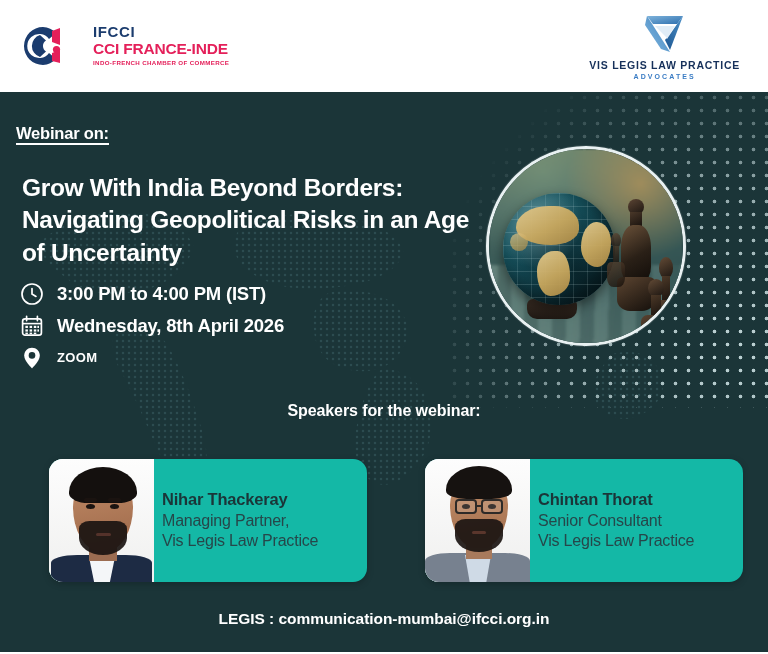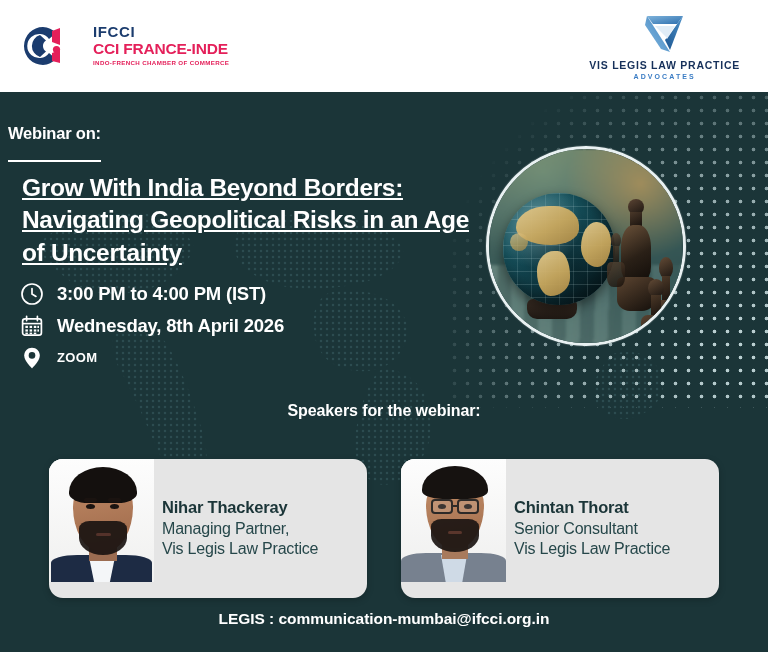--- a/index.html
+++ b/index.html
@@ -162,34 +162,33 @@
   .pawn .ball { position:absolute; left:22%; top:0; width:56%; height:28%; border-radius:50%;
     background:linear-gradient(150deg,#634b36,#1a1410); }
   .pawn .stem { position:absolute; left:34%; top:24%; width:32%; height:34%;
     background:linear-gradient(150deg,#4b3827,#17110d); }
   .pawn .foot { position:absolute; left:0; top:54%; width:100%; height:46%;
     border-radius:22% 22% 36% 36%; background:linear-gradient(150deg,#5a4330,#130e0a); }
   .g-blur { position:absolute; inset:0; backdrop-filter:blur(.2px); }
 
   
   .webinar-on {
-    position:absolute; left:8px; top:32px;
+    position:absolute; left:16px; top:32px;
     font-size:16.5px; font-weight:bold; color:#ffffff;
     letter-spacing:-0.2px;
     border-bottom:2.2px solid #ffffff;
-    padding-bottom:17px;
+    padding-bottom:0;
     z-index:4;
   }
   .main-title {
     position:absolute; left:22px; top:80px;
     width:470px;
     font-size:24.5px; font-weight:bold; color:#ffffff;
     line-height:1.32; letter-spacing:-0.35px;
     z-index:4;
-    text-decoration:underline;
   }
 
   .detail-list {
     position:absolute; left:20px; top:190px;
     z-index:4;
     display:flex; flex-direction:column; gap:8px;
   }
   .detail-row { display:flex; align-items:center; gap:13px; }
   .detail-icon { width:24px; height:24px; flex:0 0 auto; display:block; }
   .detail-text {
@@ -205,26 +204,27 @@
     font-size:16px; font-weight:bold; color:#ffffff;
     letter-spacing:-0.1px;
     z-index:4;
   }
   .cards {
     position:absolute; left:0; top:367px; width:768px;
     display:flex; justify-content:center; gap:34px;
     z-index:4;
   }
   .card {
-    width:318px; height:139px;
-    background:#e5e5e5;
+    width:318px; height:123px;
+    background:#14b8a6;
     border-radius:14px;
     display:flex;
     overflow:hidden;
     box-shadow:0 2px 7px rgba(0,0,0,.22);
+    margin-left:24px;
   }
   .card-photo {
     width:105px; height:123px;
     flex:0 0 auto;
     position:relative;
     overflow:hidden;
     background:#f2f2f2;
   }
   
   .p1-bg { position:absolute; inset:0; background:linear-gradient(180deg,#fdfdfd,#f0f0ef); }

